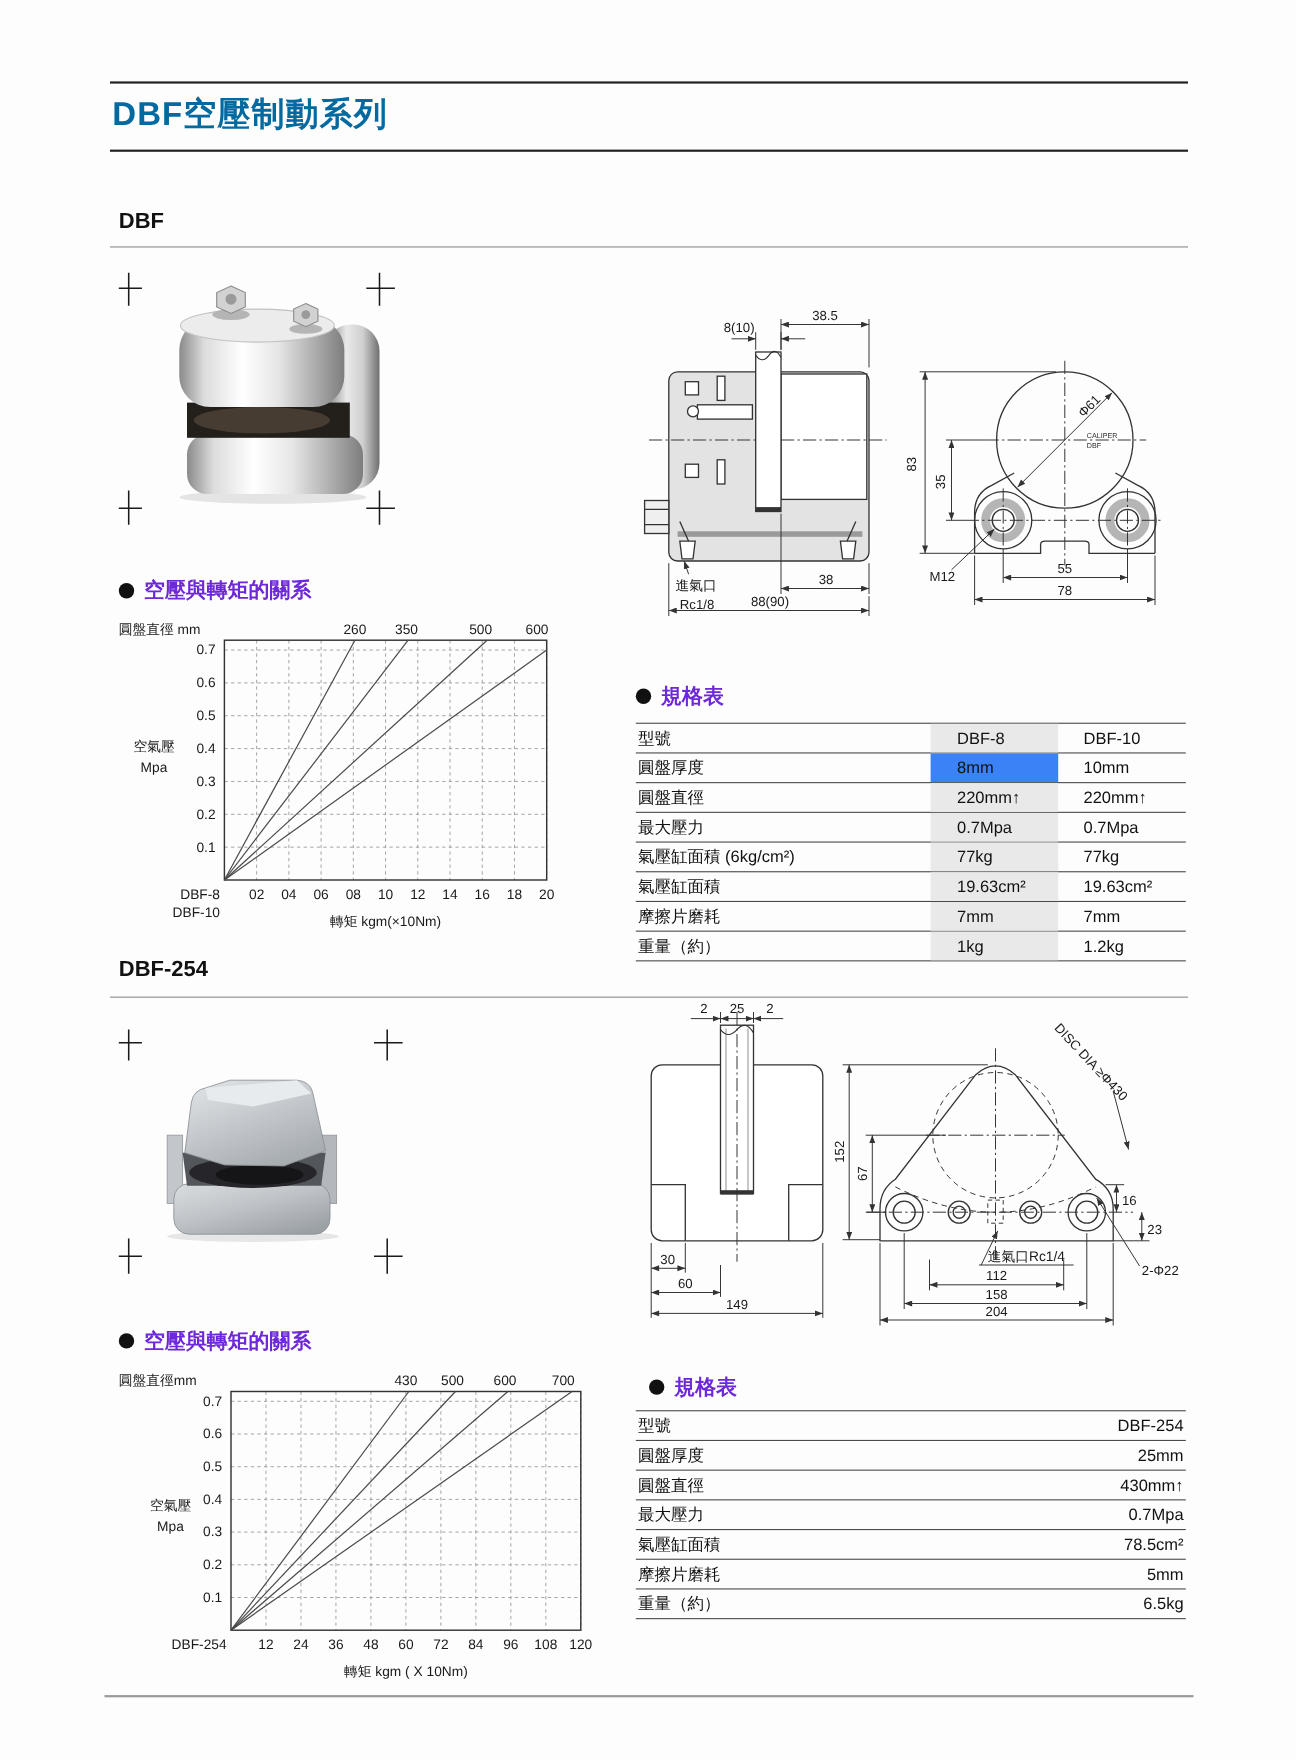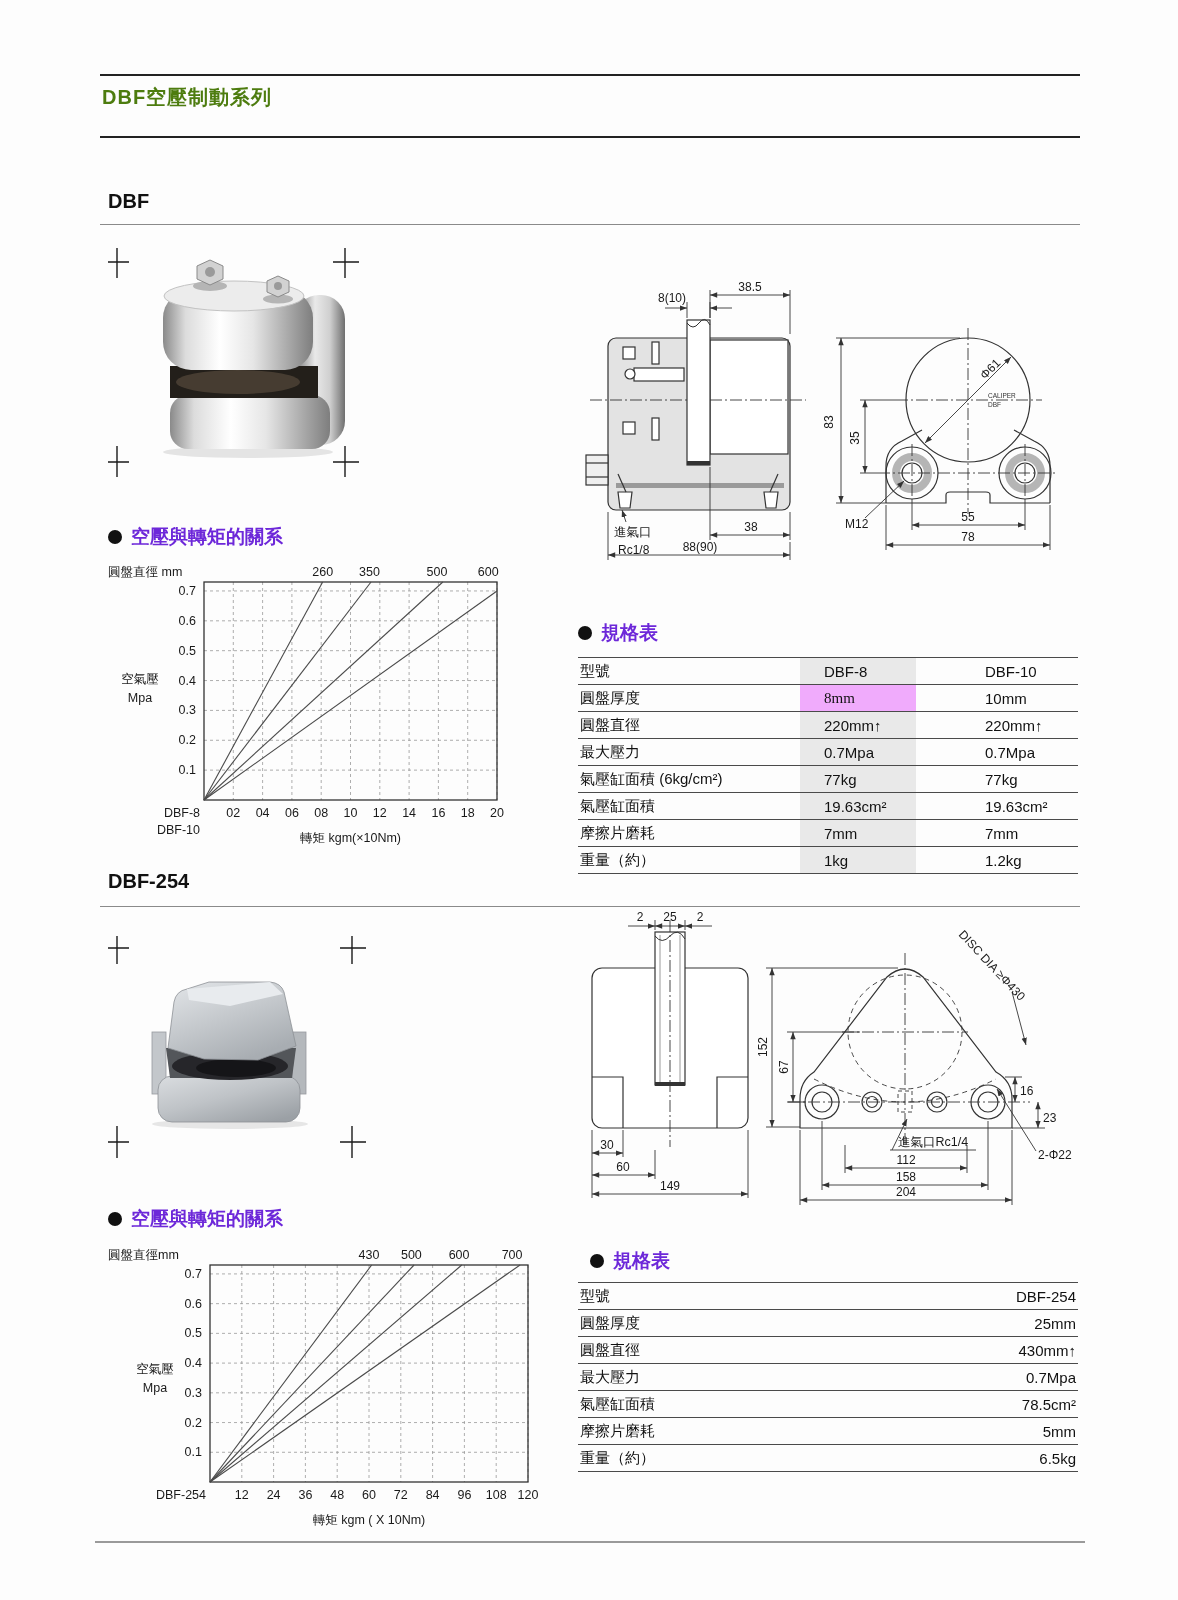--- a/index.html
+++ b/index.html
@@ -1,30 +1,30 @@
 <!DOCTYPE html>
 <html><head>
 <meta charset="utf-8">
 <style>
   html,body{margin:0;padding:0;background:#ffffff;}
   .page{position:relative;width:1178px;height:1600px;background:#fdfdfd;overflow:hidden;
         font-family:"Liberation Sans", sans-serif;color:#111;}
   .rule{position:absolute;}
-  .title{position:absolute;left:102px;top:84px;font-size:20px;font-weight:600;letter-spacing:1px;color:#4d7c0f;}
+  .title{position:absolute;left:102px;top:84px;font-size:30px;font-weight:600;letter-spacing:1px;color:#0369a1;}
   .sec{position:absolute;left:108px;font-size:20px;font-weight:bold;color:#111;}
   .bullet-head{position:absolute;left:108px;display:flex;align-items:center;gap:9px;
                font-size:19px;font-weight:bold;color:#6d28d9;}
   .bullet{width:14px;height:14px;border-radius:50%;background:#111;display:inline-block;}
   svg text{font-family:"Liberation Sans", sans-serif;}
   .dim{font-size:12px;fill:#1a1a1a;}
   .dimcn{font-size:12.5px;fill:#1a1a1a;}
   .tiny{font-size:6.5px;fill:#333;}
   .ct{font-size:12.5px;fill:#1a1a1a;}
   .spec-table{position:absolute;width:500px;font-size:15px;color:#111;}
-  .srow{display:flex;align-items:stretch;height:26px;border-bottom:1px solid #4a4a4a;gap:46px;}
+  .srow{display:flex;align-items:stretch;height:26px;border-bottom:1px solid #4a4a4a;}
   .srow.first{border-top:1px solid #4a4a4a;}
   .cell{display:flex;align-items:center;}
   .lbl{flex:1;padding-left:2px;}
   .v1{width:116px;padding-left:24px;box-sizing:border-box;}
   .v2{width:116px;padding-left:23px;box-sizing:border-box;}
   .valr{margin-left:auto;padding-right:2px;}
 </style>
 </head>
 <body>
 
@@ -244,21 +244,21 @@
   </div>
 
   <div class="spec-table" id="spec-table-dbf" style="left:578px;top:657px;">
       <div class="srow first">
         <div class="cell lbl">型號</div>
         <div class="cell v1" style="background: rgb(233, 233, 233);">DBF-8</div>
         <div class="cell v2">DBF-10</div>
       </div>
       <div class="srow">
         <div class="cell lbl">圓盤厚度</div>
-        <div class="cell v1" style="background: #f0abfc; font-family: Liberation Serif, serif;">8mm</div>
+        <div class="cell v1" style="background: #3b82f6;">8mm</div>
         <div class="cell v2">10mm</div>
       </div>
       <div class="srow">
         <div class="cell lbl">圓盤直徑</div>
         <div class="cell v1" style="background: rgb(233, 233, 233);">220mm↑</div>
         <div class="cell v2">220mm↑</div>
       </div>
       <div class="srow">
         <div class="cell lbl">最大壓力</div>
         <div class="cell v1" style="background: rgb(233, 233, 233);">0.7Mpa</div>

